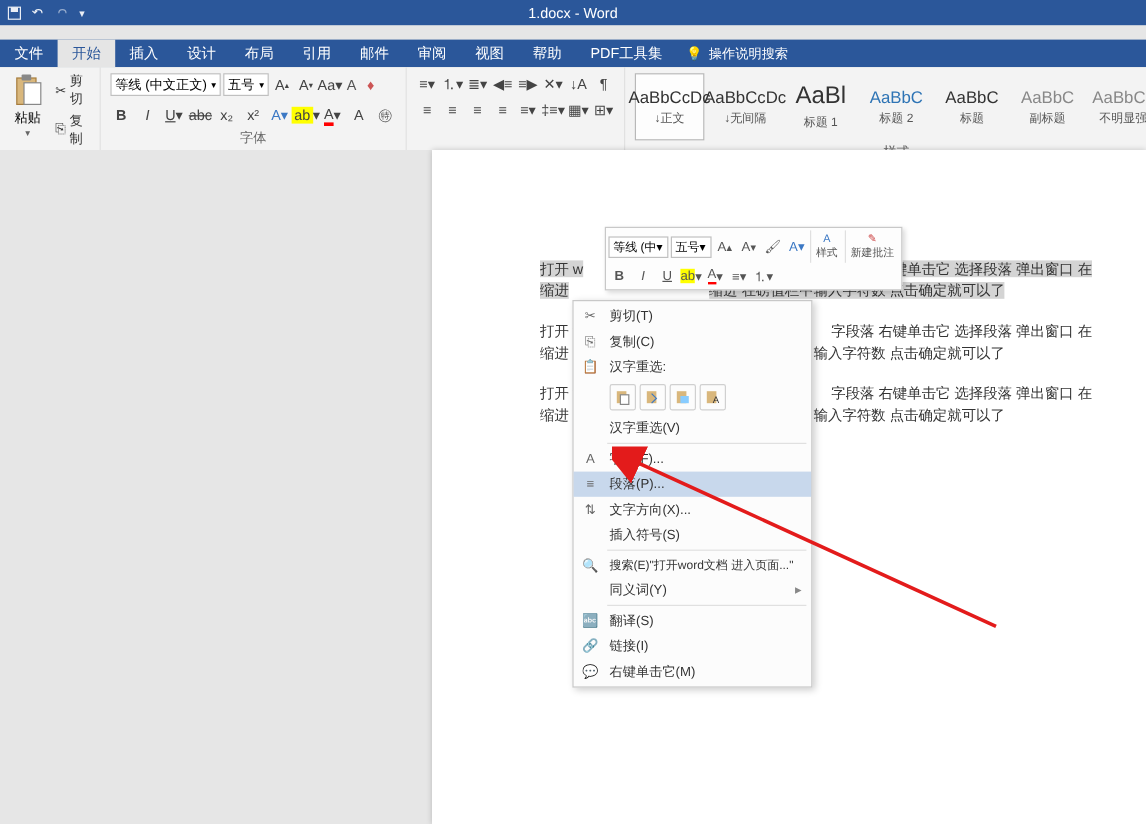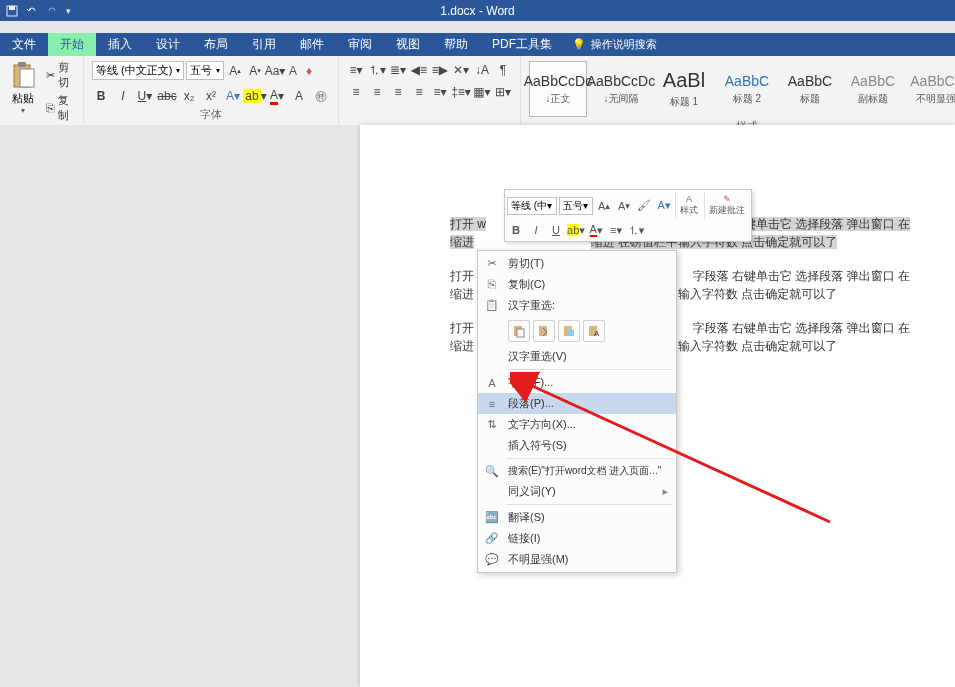--- a/index.html
+++ b/index.html
@@ -7,21 +7,21 @@
     
     
     .title-bar { background: #2b579a; height: 21px; display: flex; align-items: center; color: white; font-size: 11px; position: relative; }
     .qat { display: flex; gap: 8px; padding-left: 6px; align-items: center; }
     .qat span { opacity: 0.9; }
     .doc-title { position: absolute; left: 50%; transform: translateX(-50%); font-size: 12px; }
     
     
     .tabs { background: #2b579a; height: 23px; display: flex; align-items: stretch; color: white; font-size: 12px; margin-top: 12px; }
     .tab { padding: 0 12px; display: flex; align-items: center; cursor: pointer; }
-    .tab.active { background: #86efac; color: #2b579a; }
+    .tab.active { background: #e5e5e5; color: #2b579a; }
     .tell-me { display: flex; align-items: center; padding: 0 8px; font-size: 11px; }
     .bulb { margin-right: 5px; }
     
     
     .ribbon { background: #f3f3f3; height: 81px; border-bottom: 1px solid #d4d4d4; display: flex; }
     .group { border-right: 1px solid #e1e1e1; padding: 3px 6px 1px 6px; display: flex; flex-direction: column; justify-content: space-between; position: relative; }
     .group-label { font-size: 11px; color: #666; text-align: center; padding-bottom: 18px; }
     .group-content { flex: 1; display: flex; align-items: flex-start; }
     .launcher { position: absolute; bottom: 2px; right: 3px; font-size: 9px; color: #888; }
     
@@ -391,21 +391,21 @@
   <div class="ctx-item">
       <span class="ctx-icon">🔤</span>
       <span>翻译(S)</span>
     </div>
   <div class="ctx-item">
       <span class="ctx-icon">🔗</span>
       <span>链接(I)</span>
     </div>
   <div class="ctx-item">
       <span class="ctx-icon">💬</span>
-      <span>不明显强(M)</span>
+      <span>右键单击它(M)</span>
     </div>
 </div>
 
 <svg class="arrow" style="left:510px;top:372px" width="330" height="160">
   <defs>
       <marker id="ah" markerWidth="12" markerHeight="12" refX="2" refY="6" orient="auto">
         <path d="M0,0 L12,6 L0,12 Z" fill="#e31b1b"></path>
       </marker>
     </defs>
   <line x1="320" y1="150" x2="18" y2="12" stroke="#e31b1b" stroke-width="3" marker-end="url(#ah)"></line>

